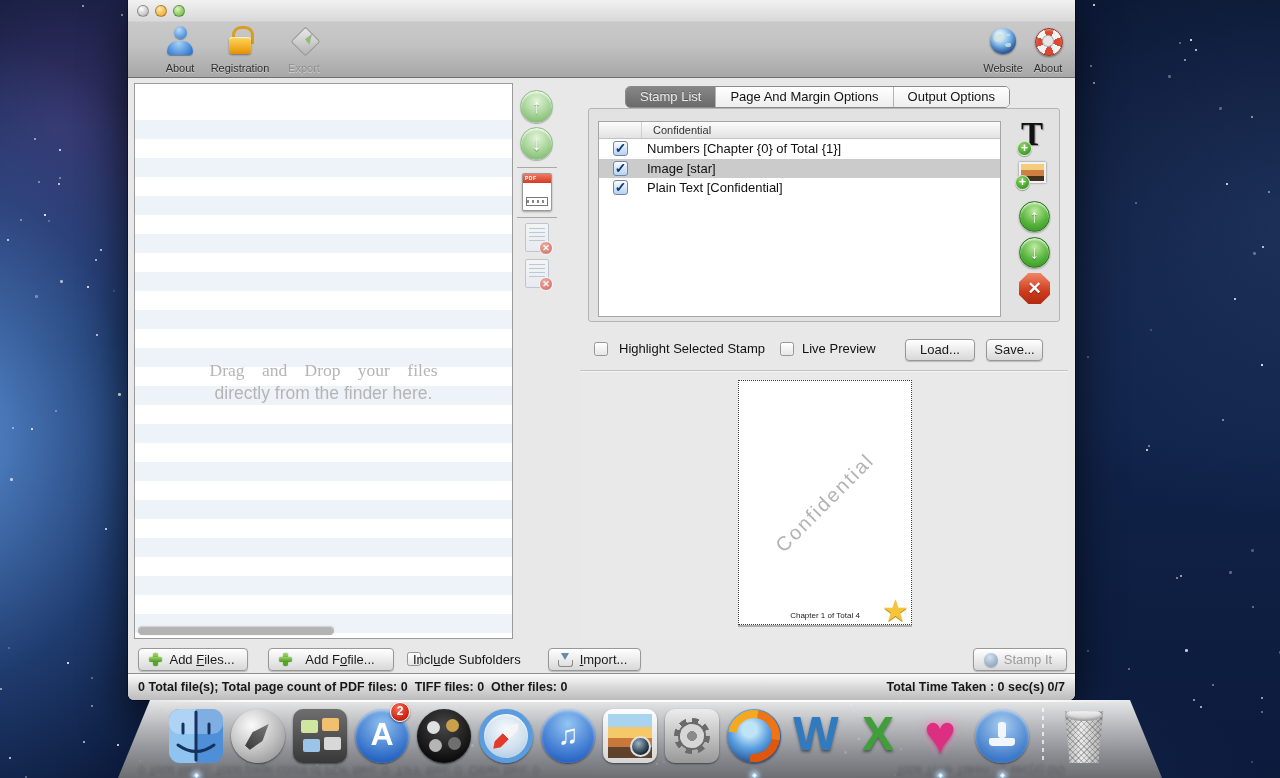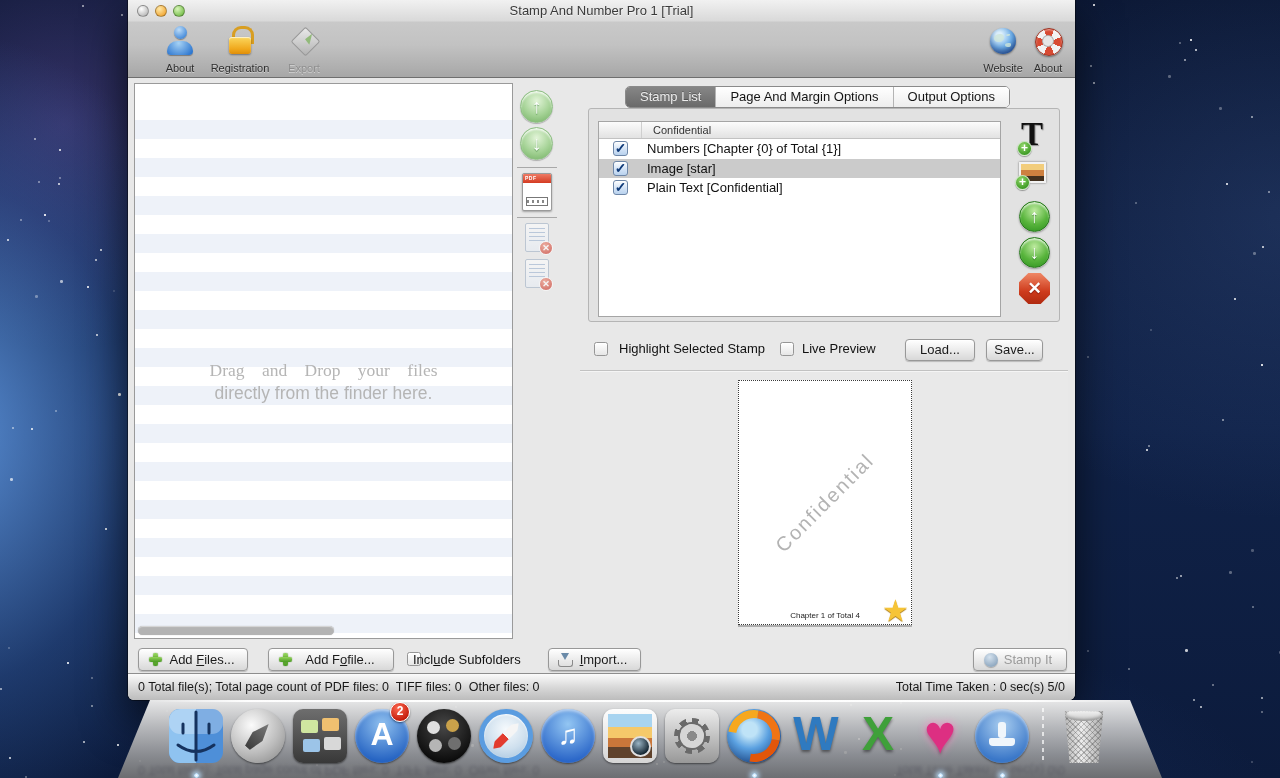--- a/index.html
+++ b/index.html
@@ -169,21 +169,21 @@
   .import-ic::before{content:"";position:absolute;left:2.5px;top:0;border:4.5px solid transparent;border-top:7px solid #6a8aa8;}
   .import-ic::after{content:"";position:absolute;left:0;bottom:0;width:13px;height:6px;border:1.5px solid #8a8a8a;border-top:none;border-radius:0 0 3px 3px;}
   .stampit-ic{position:absolute;left:10px;top:4px;width:14px;height:14px;border-radius:50%;
     background:radial-gradient(circle at 40% 30%,#d5e2ee,#8aa4bd 80%);box-shadow:0 1px 1px rgba(0,0,0,.25);}
   .mac-btn.disabled{color:#9a9a9a;}
 
   
   .statusbar{position:absolute;left:0;top:673px;width:100%;height:27px;border-top:1px solid #8e8e8e;border-radius:0 0 6px 6px;
     background:linear-gradient(180deg,#fbfbfb,#d6d6d6 55%,#bcbcbc);display:flex;justify-content:space-between;align-items:center;
     padding:0 10px;font-size:12.5px;color:#181818;}
-  .statusbar span{white-space:pre;}
+  .statusbar span{white-space:pre;font-weight:bold;}
 
   
   .dock{position:absolute;left:0;top:700px;width:1280px;height:78px;z-index:3;}
   .shelf{position:absolute;inset:0;clip-path:polygon(150px 0,1130px 0,1162px 78px,118px 78px);
     background:linear-gradient(180deg,rgba(240,240,240,.96) 0,rgba(205,205,205,.88) 35%,rgba(160,160,160,.85) 70%,rgba(118,118,118,.9) 100%);}
   .shelf-highlight{position:absolute;top:0;left:150px;width:980px;height:2px;
     background:linear-gradient(90deg,transparent,rgba(255,255,255,.95) 10%,rgba(255,255,255,.95) 90%,transparent);}
   .dock-reflection{position:absolute;left:128px;bottom:1px;width:947px;display:flex;justify-content:space-between;padding:0 10px;
     transform:scaleY(-1);filter:blur(1.5px);opacity:.28;color:#223;font-size:12.5px;}
   .dock-reflection span{white-space:pre;}
@@ -510,21 +510,20 @@
     <i style="left: 96px; top: 334px; width: 1.5px; height: 1.5px; opacity: 0.81;"></i>
     <i style="left: 869px; top: 583px; width: 1.5px; height: 1.5px; opacity: 0.23;"></i>
   </div>
 
 <div class="window" data-interactable="false">
   <div class="win-header" data-interactable="false">
     <div class="titlebar" data-interactable="false">
       <span class="tl close" data-interactable="true"></span>
       <span class="tl min" data-interactable="true"></span>
       <span class="tl zoom" data-interactable="true"></span>
-      <div class="win-title" data-interactable="false">Stamp And Number Pro 1 [Trial]</div>
     </div>
     <div class="toolbar-item" style="left:24px" data-interactable="true">
       <span class="tb-icon ic-person" data-interactable="false"></span>
       <span class="tb-label" data-interactable="false">About</span>
     </div>
     <div class="toolbar-item" style="left:76px;width:72px" data-interactable="true">
       <span class="tb-icon ic-lock" data-interactable="false"></span>
       <span class="tb-label" data-interactable="false">Registration</span>
     </div>
     <div class="toolbar-item disabled" style="left:148px" data-interactable="true">
@@ -646,21 +645,21 @@
       <span data-interactable="false"></span><span class="u" data-interactable="false">I</span><span data-interactable="false">mport...</span>
     </button>
     <button class="mac-btn btm-btn disabled" style="left:845px;width:94px;padding-left:16px" data-interactable="true">
       <span class="stampit-ic" data-interactable="false"></span>
       <span data-interactable="false">Stamp It</span>
     </button>
   </div>
 
   <div class="statusbar" data-interactable="false">
     <span data-interactable="false">0 Total file(s); Total page count of PDF files: 0  TIFF files: 0  Other files: 0</span>
-    <span data-interactable="false">Total Time Taken : 0 sec(s) 5/0</span>
+    <span data-interactable="false">Total Time Taken : 0 sec(s) 0/7</span>
   </div>
 </div>
 
 <div class="dock" data-interactable="false">
   <div class="shelf" data-interactable="false"></div>
   <div class="shelf-highlight" data-interactable="false"></div>
   <div class="dock-reflection" data-interactable="false">
     <span data-interactable="false">0 Total file(s); Total page count of PDF files: 0  TIFF files: 0  Other files: 0</span>
     <span data-interactable="false">Total Time Taken : 0 sec(s) 0/0</span>
   </div>

